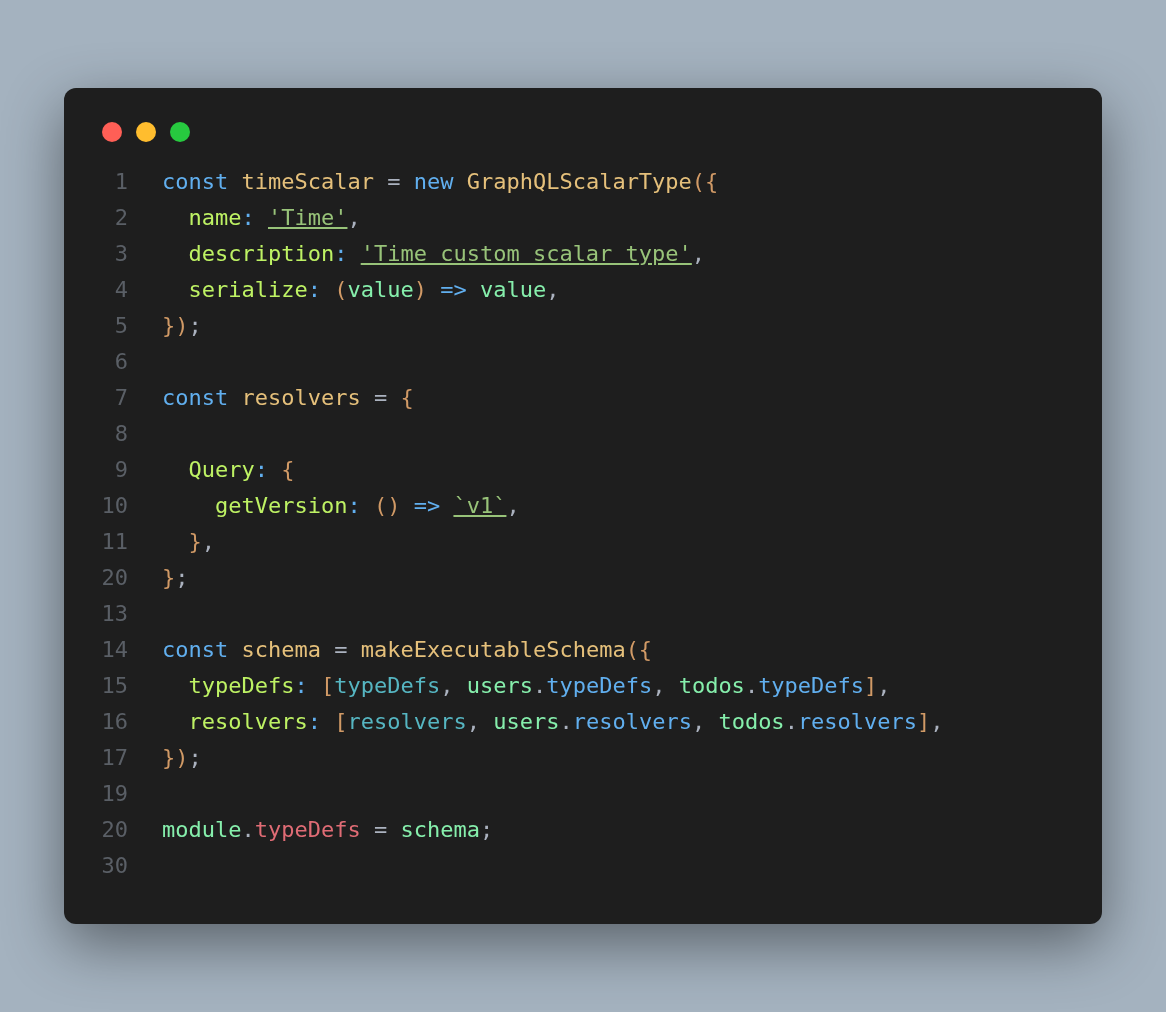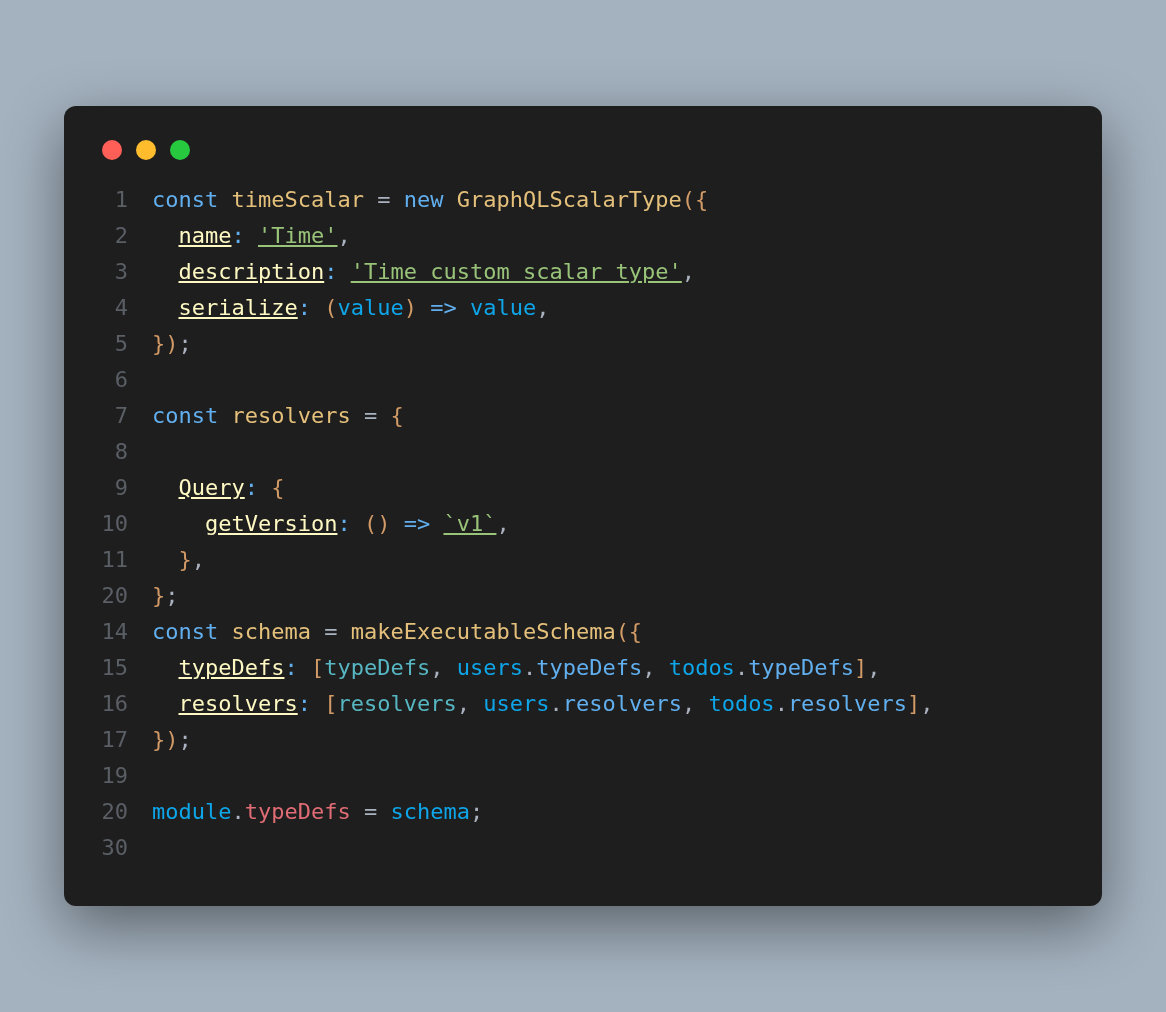--- a/index.html
+++ b/index.html
@@ -43,33 +43,34 @@
   .ln {
     width: 52px;
     text-align: right;
     color: #5a5f66;
     padding-right: 24px;
     flex-shrink: 0;
     user-select: none;
   }
   .code {
     color: #abb2bf;
+    margin-left: 10px;
   }
   .kw { color: #61afef; }       
   .def { color: #e5c07b; }      
   .op { color: #abb2bf; }       
   .arrow { color: #61afef; }    
   .fn { color: #e5c07b; }       
   .paren { color: #d19a66; }    
-  .prop { color: #fef9c3; text-decoration: underline; }     
+  .prop { color: #bef264; }     
   .str { color: #98c379; text-decoration: underline; }      
   .colon { color: #61afef; }
   .punct { color: #abb2bf; }
   .ident { color: #56b6c2; }    
-  .obj { color: #0ea5e9; }
+  .obj { color: #86efac; }
   .mem { color: #61afef; }      
   .modkw { color: #e06c75; }
 </style>
 </head>
 <body>
 
 <div class="window">
   <div class="titlebar">
     <div class="dot red"></div>
     <div class="dot yellow"></div>
@@ -81,20 +82,21 @@
       <div class="line"><span class="ln">3</span><span class="code"><span>  </span><span class="prop">description</span><span class="colon">:</span><span> </span><span class="str">'Time custom scalar type'</span><span class="punct">,</span></span></div>
       <div class="line"><span class="ln">4</span><span class="code"><span>  </span><span class="prop">serialize</span><span class="colon">:</span><span> </span><span class="paren">(</span><span class="obj">value</span><span class="paren">)</span><span> </span><span class="arrow">=&gt;</span><span> </span><span class="obj">value</span><span class="punct">,</span></span></div>
       <div class="line"><span class="ln">5</span><span class="code"><span class="paren">})</span><span class="punct">;</span></span></div>
       <div class="line"><span class="ln">6</span><span class="code">&nbsp;</span></div>
       <div class="line"><span class="ln">7</span><span class="code"><span class="kw">const</span><span> </span><span class="def">resolvers</span><span> </span><span class="op">=</span><span> </span><span class="paren">{</span></span></div>
       <div class="line"><span class="ln">8</span></div>
       <div class="line"><span class="ln">9</span><span class="code"><span>  </span><span class="prop">Query</span><span class="colon">:</span><span> </span><span class="paren">{</span></span></div>
       <div class="line"><span class="ln">10</span><span class="code"><span>    </span><span class="prop">getVersion</span><span class="colon">:</span><span> </span><span class="paren">()</span><span> </span><span class="arrow">=&gt;</span><span> </span><span class="str">`v1`</span><span class="punct">,</span></span></div>
       <div class="line"><span class="ln">11</span><span class="code"><span>  </span><span class="paren">}</span><span class="punct">,</span></span></div>
       <div class="line"><span class="ln">20</span><span class="code"><span class="paren">}</span><span class="punct">;</span></span></div>
+      <div class="line"><span class="ln">13</span><span class="code">&nbsp;</span></div>
       <div class="line"><span class="ln">14</span><span class="code"><span class="kw">const</span><span> </span><span class="def">schema</span><span> </span><span class="op">=</span><span> </span><span class="fn">makeExecutableSchema</span><span class="paren">({</span></span></div>
       <div class="line"><span class="ln">15</span><span class="code"><span>  </span><span class="prop">typeDefs</span><span class="colon">:</span><span> </span><span class="paren">[</span><span class="ident">typeDefs</span><span class="punct">, </span><span class="obj">users</span><span class="punct">.</span><span class="mem">typeDefs</span><span class="punct">, </span><span class="obj">todos</span><span class="punct">.</span><span class="mem">typeDefs</span><span class="paren">]</span><span class="punct">,</span></span></div>
       <div class="line"><span class="ln">16</span><span class="code"><span>  </span><span class="prop">resolvers</span><span class="colon">:</span><span> </span><span class="paren">[</span><span class="ident">resolvers</span><span class="punct">, </span><span class="obj">users</span><span class="punct">.</span><span class="mem">resolvers</span><span class="punct">, </span><span class="obj">todos</span><span class="punct">.</span><span class="mem">resolvers</span><span class="paren">]</span><span class="punct">,</span></span></div>
       <div class="line"><span class="ln">17</span><span class="code"><span class="paren">})</span><span class="punct">;</span></span></div>
       <div class="line"><span class="ln">19</span><span class="code">&nbsp;</span></div>
       <div class="line"><span class="ln">20</span><span class="code"><span class="obj">module</span><span class="punct">.</span><span class="modkw">typeDefs</span><span> </span><span class="op">=</span><span> </span><span class="obj">schema</span><span class="punct">;</span></span></div>
       <div class="line"><span class="ln">30</span><span class="code">&nbsp;</span></div>
     </div>
 </div>
 

